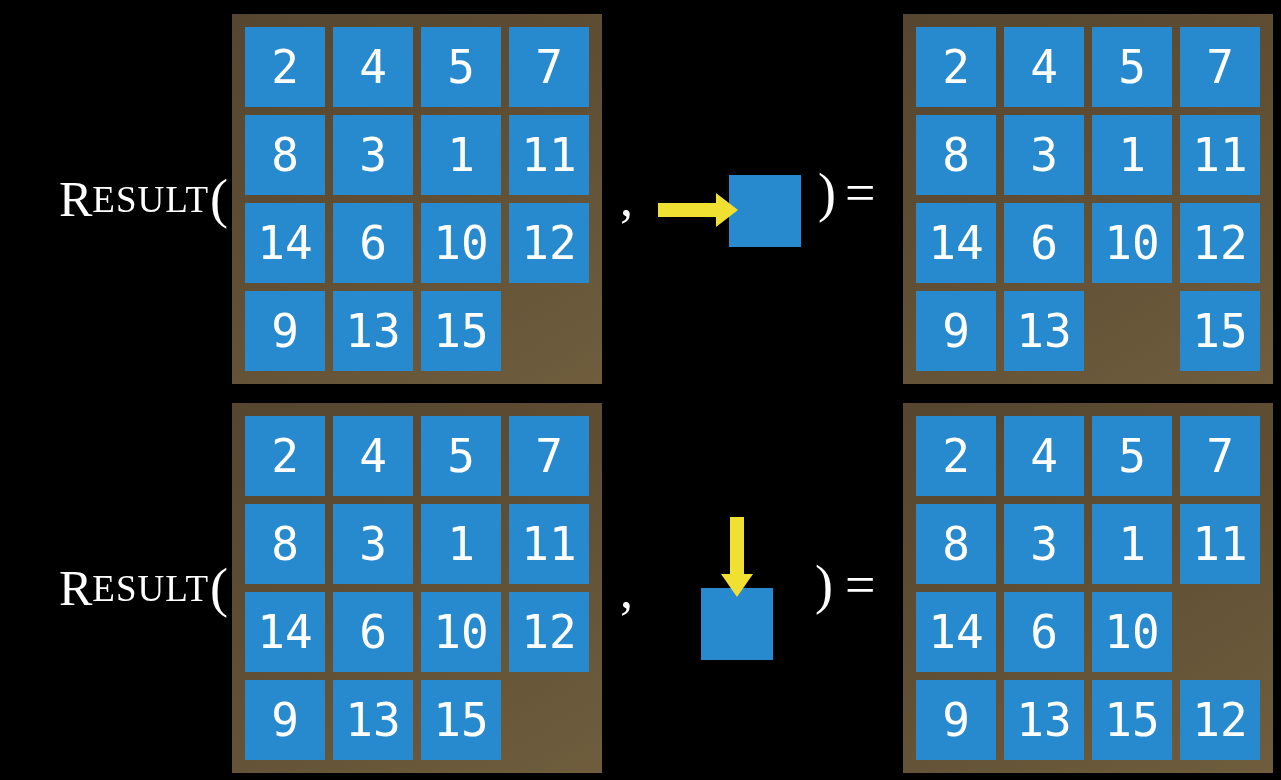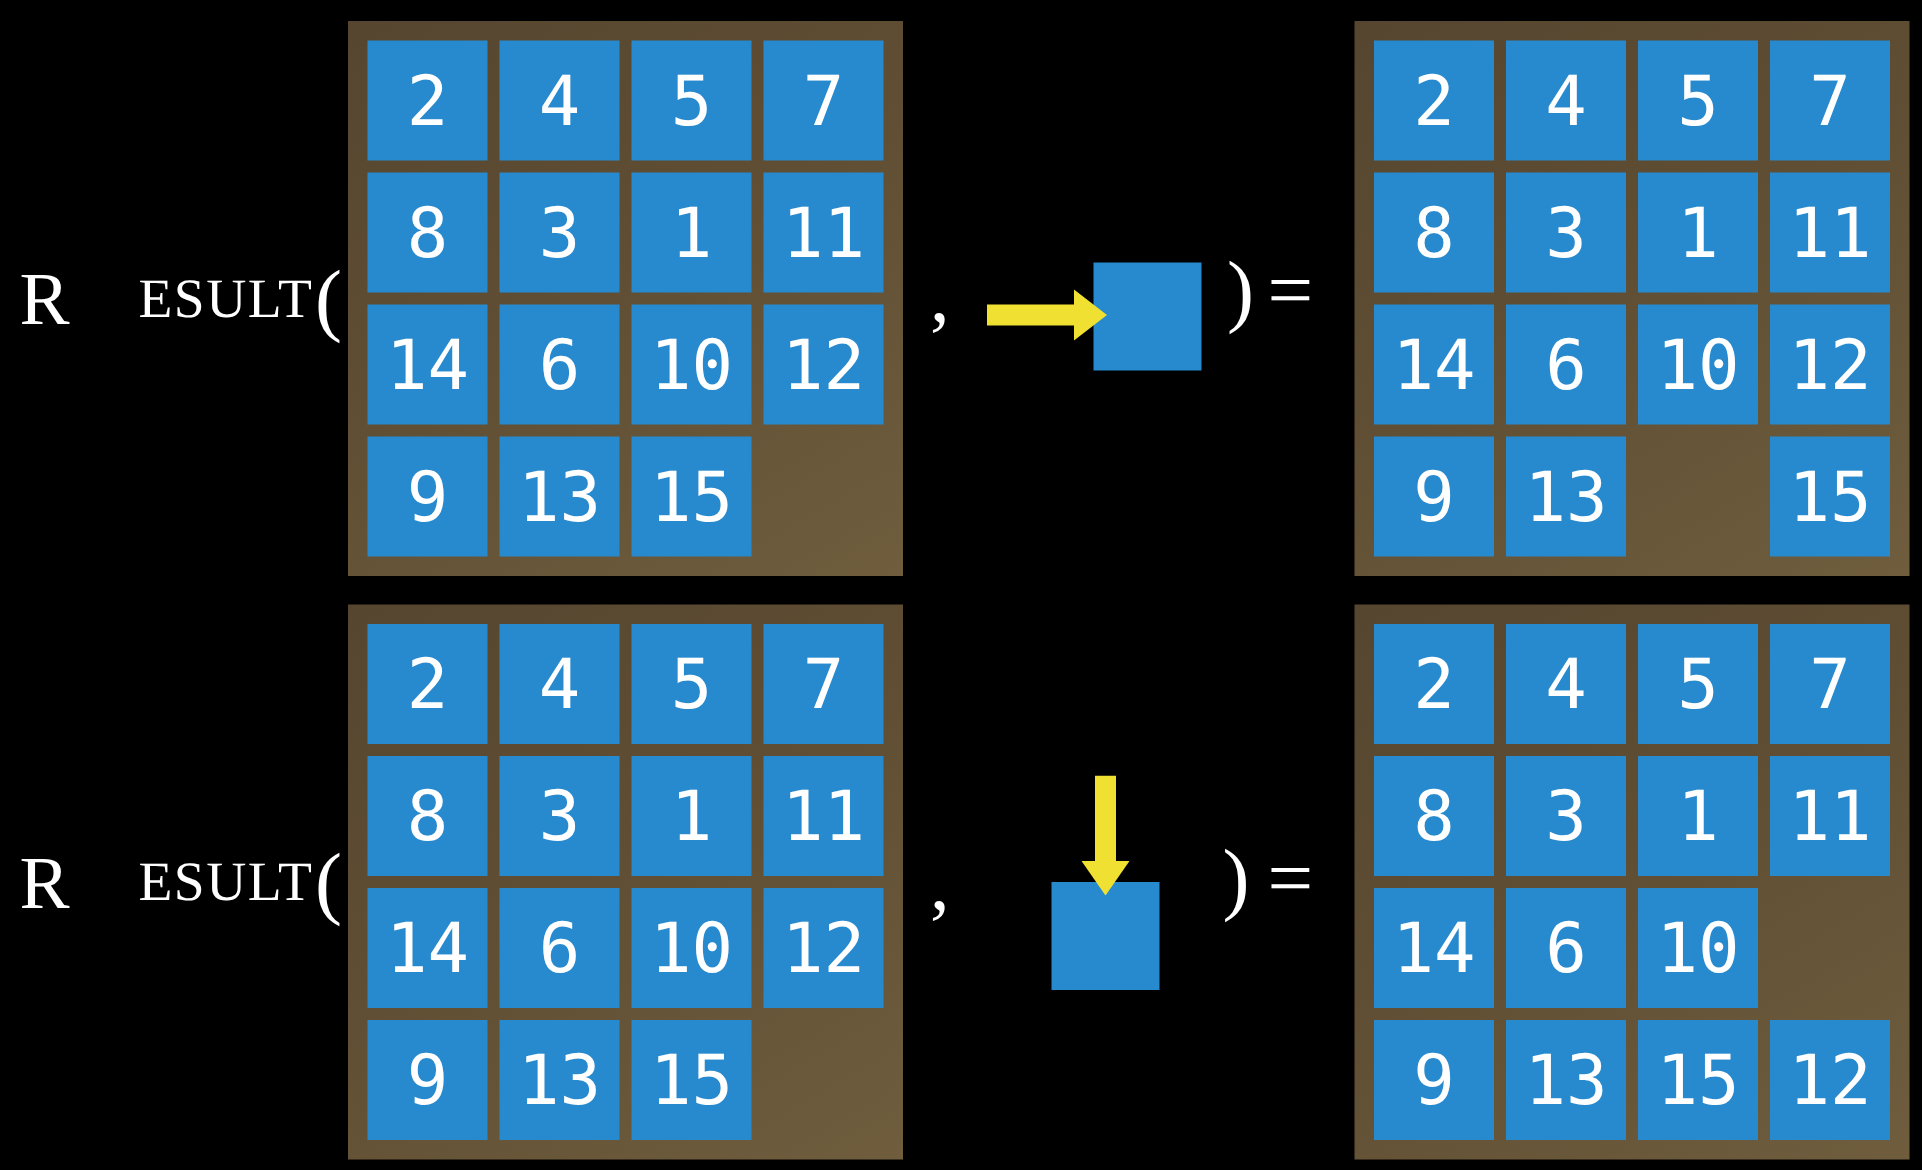--- a/index.html
+++ b/index.html
@@ -38,21 +38,21 @@
   
   .func-label {
     position: absolute; left: 0; width: 228px; height: 370px;
     display: flex; align-items: center; justify-content: flex-end;
     color: var(--text-white); font-family: "Liberation Serif", serif;
     white-space: nowrap;
   }
   #label-e0 { top: 14px; }
   #label-e1 { top: 403px; }
   .func-label .cap   { font-size: 50px; line-height: 1; }
-  .func-label .sc    { font-size: 37px; line-height: 1; letter-spacing: 1px; margin-left: 46px; }
+  .func-label .sc    { font-size: 37px; line-height: 1; letter-spacing: 1px; }
   .func-label .paren { font-size: 54px; line-height: 1; margin-left: 1px; }
   
   .sym {
     position: absolute; color: var(--text-white);
     font-family: "Liberation Serif", serif; line-height: 1;
   }
   #comma-e0  { left: 620px; top: 172px; font-size: 52px; }
   #comma-e1  { left: 620px; top: 564px; font-size: 52px; }
   #cparen-e0 { left: 818px; top: 166px; font-size: 54px; }
   #cparen-e1 { left: 815px; top: 558px; font-size: 54px; }

